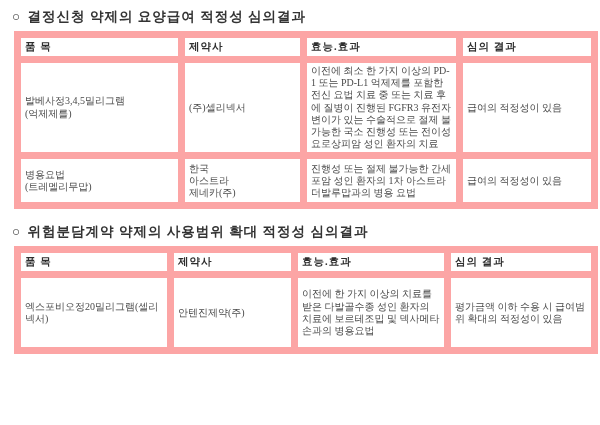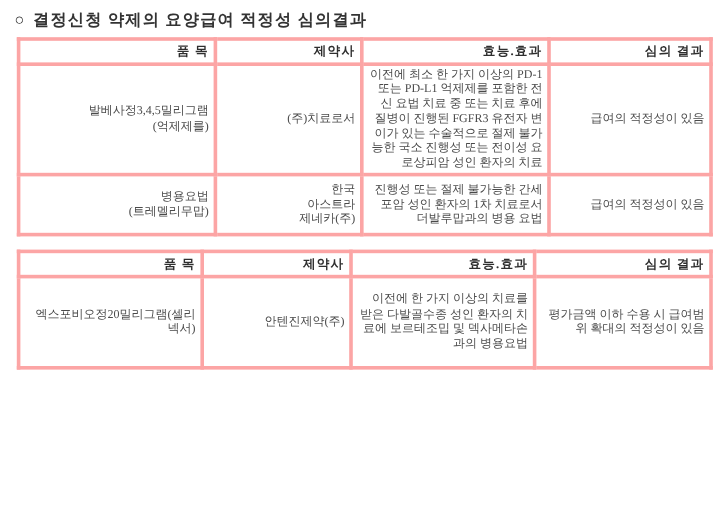--- a/index.html
+++ b/index.html
@@ -30,22 +30,22 @@
     font-weight: normal;
     margin-right: 2px;
   }
   table.review {
     border-collapse: collapse;
     table-layout: fixed;
     width: 577px;
     margin-left: 2px;
   }
   table.review th, table.review td {
-    border: 3px solid #fca5a5;
-    text-align: right;
+    border: 7px solid #fca5a5;
+    text-align: left;
     vertical-align: middle;
     padding: 2px 4px;
     box-sizing: border-box;
   }
   table.review th {
     font-size: 10.5px;
     font-weight: bold;
     letter-spacing: 1px;
     height: 20px;
     color: #2e2e2e;
@@ -85,38 +85,39 @@
         <th>품 목</th>
         <th>제약사</th>
         <th>효능.효과</th>
         <th>심의 결과</th>
       </tr>
     </thead>
     <tbody>
       <tr class="r0">
         <td>발베사정3,4,5밀리그램
 (억제제를)</td>
-        <td>(주)치료로서</td>
+        <td>(주)셀리넥서</td>
         <td>이전에 최소 한 가지 이상의 PD-1 또는 PD-L1 억제제를 포함한 전신 요법 치료 중 또는 치료 후에 질병이 진행된 FGFR3 유전자 변이가 있는 수술적으로 절제 불가능한 국소 진행성 또는 전이성 요로상피암 성인 환자의 치료</td>
         <td>급여의 적정성이 있음</td>
       </tr>
       <tr class="r2">
         <td>병용요법
 (트레멜리무맙)</td>
         <td>한국
 아스트라
 제네카(주)</td>
-        <td>진행성 또는 절제 불가능한 간세포암 성인 환자의 1차 치료로서 더발루맙과의 병용 요법</td>
+        <td>진행성 또는 절제 불가능한 간세포암 성인 환자의 1차 아스트라 더발루맙과의 병용 요법</td>
         <td>급여의 적정성이 있음</td>
       </tr>
     </tbody>
   </table>
 
   <div class="gap"></div>
 
+  <div class="section-title"><span class="circle">○</span> <span>위험분담계약 약제의 사용범위 확대 적정성 심의결과</span></div>
 
   <table class="review" id="t2">
     <colgroup>
       <col style="width:153px">
         <col style="width:124px">
         <col style="width:153px">
         <col style="width:147px">
     </colgroup>
     <thead>
       <tr>

